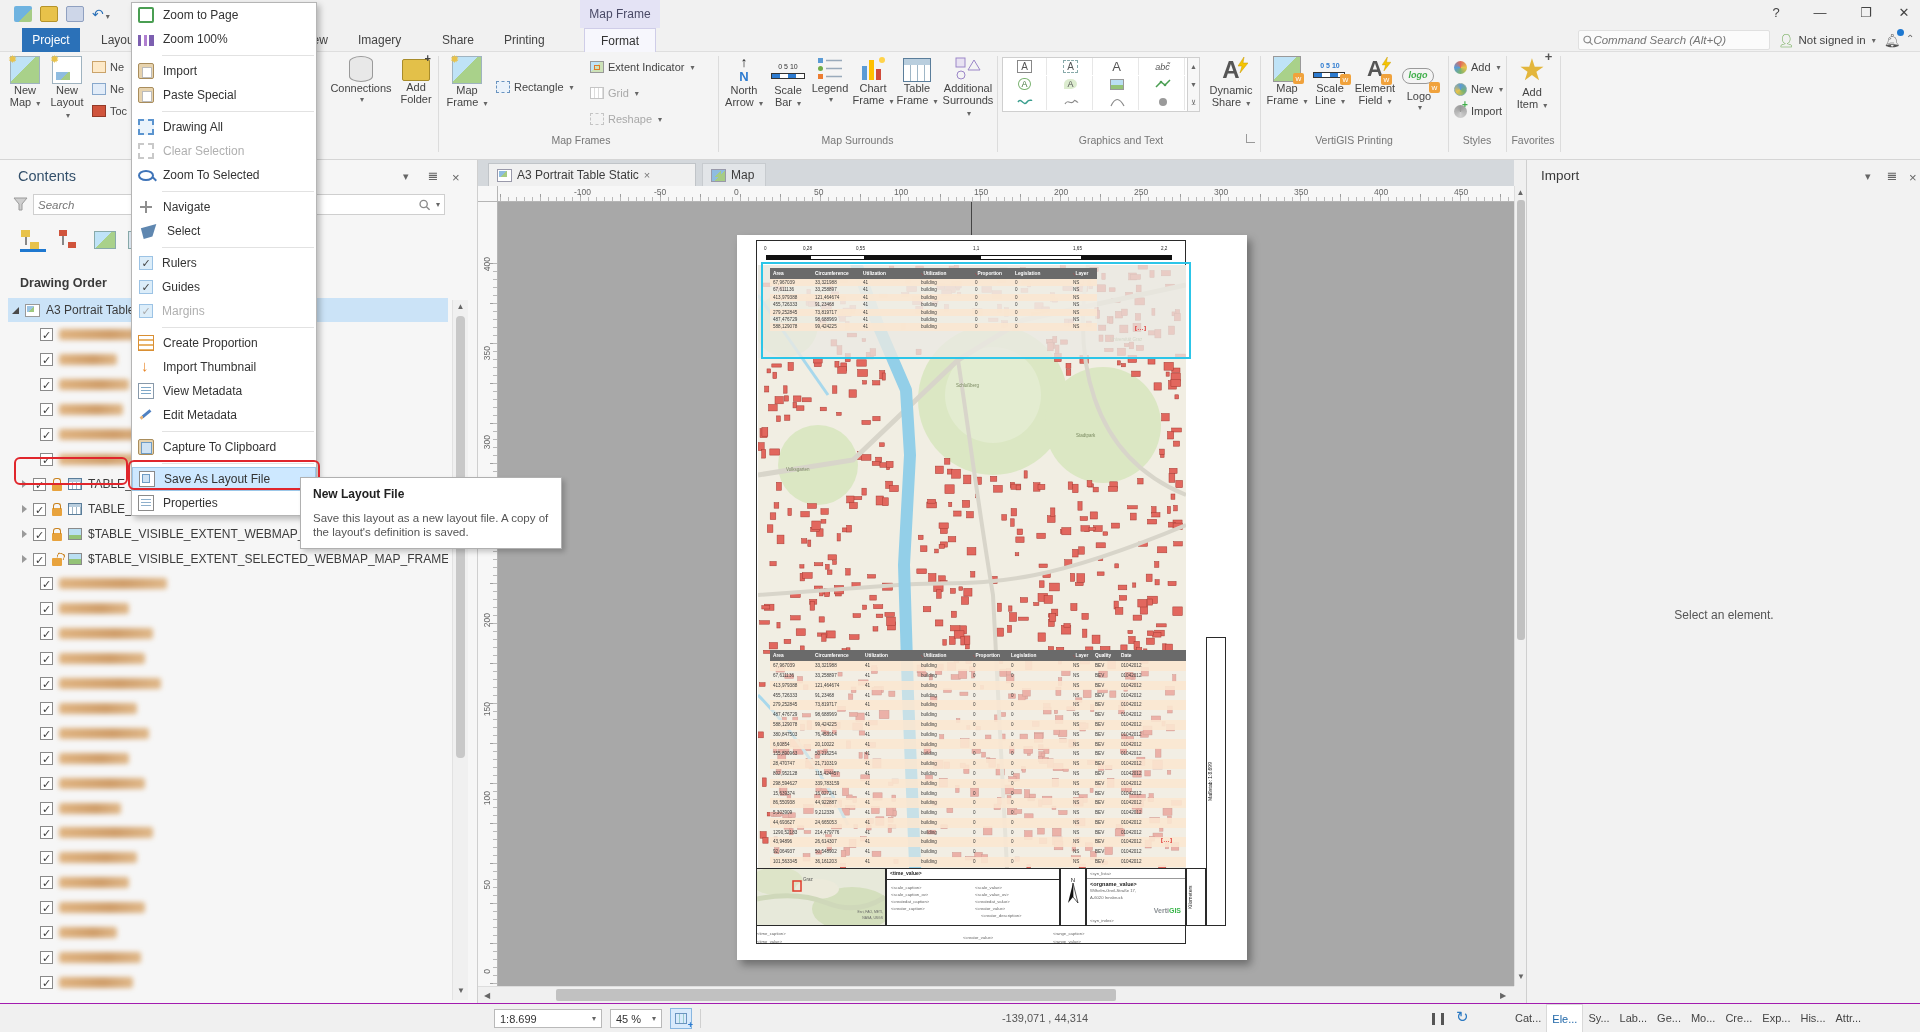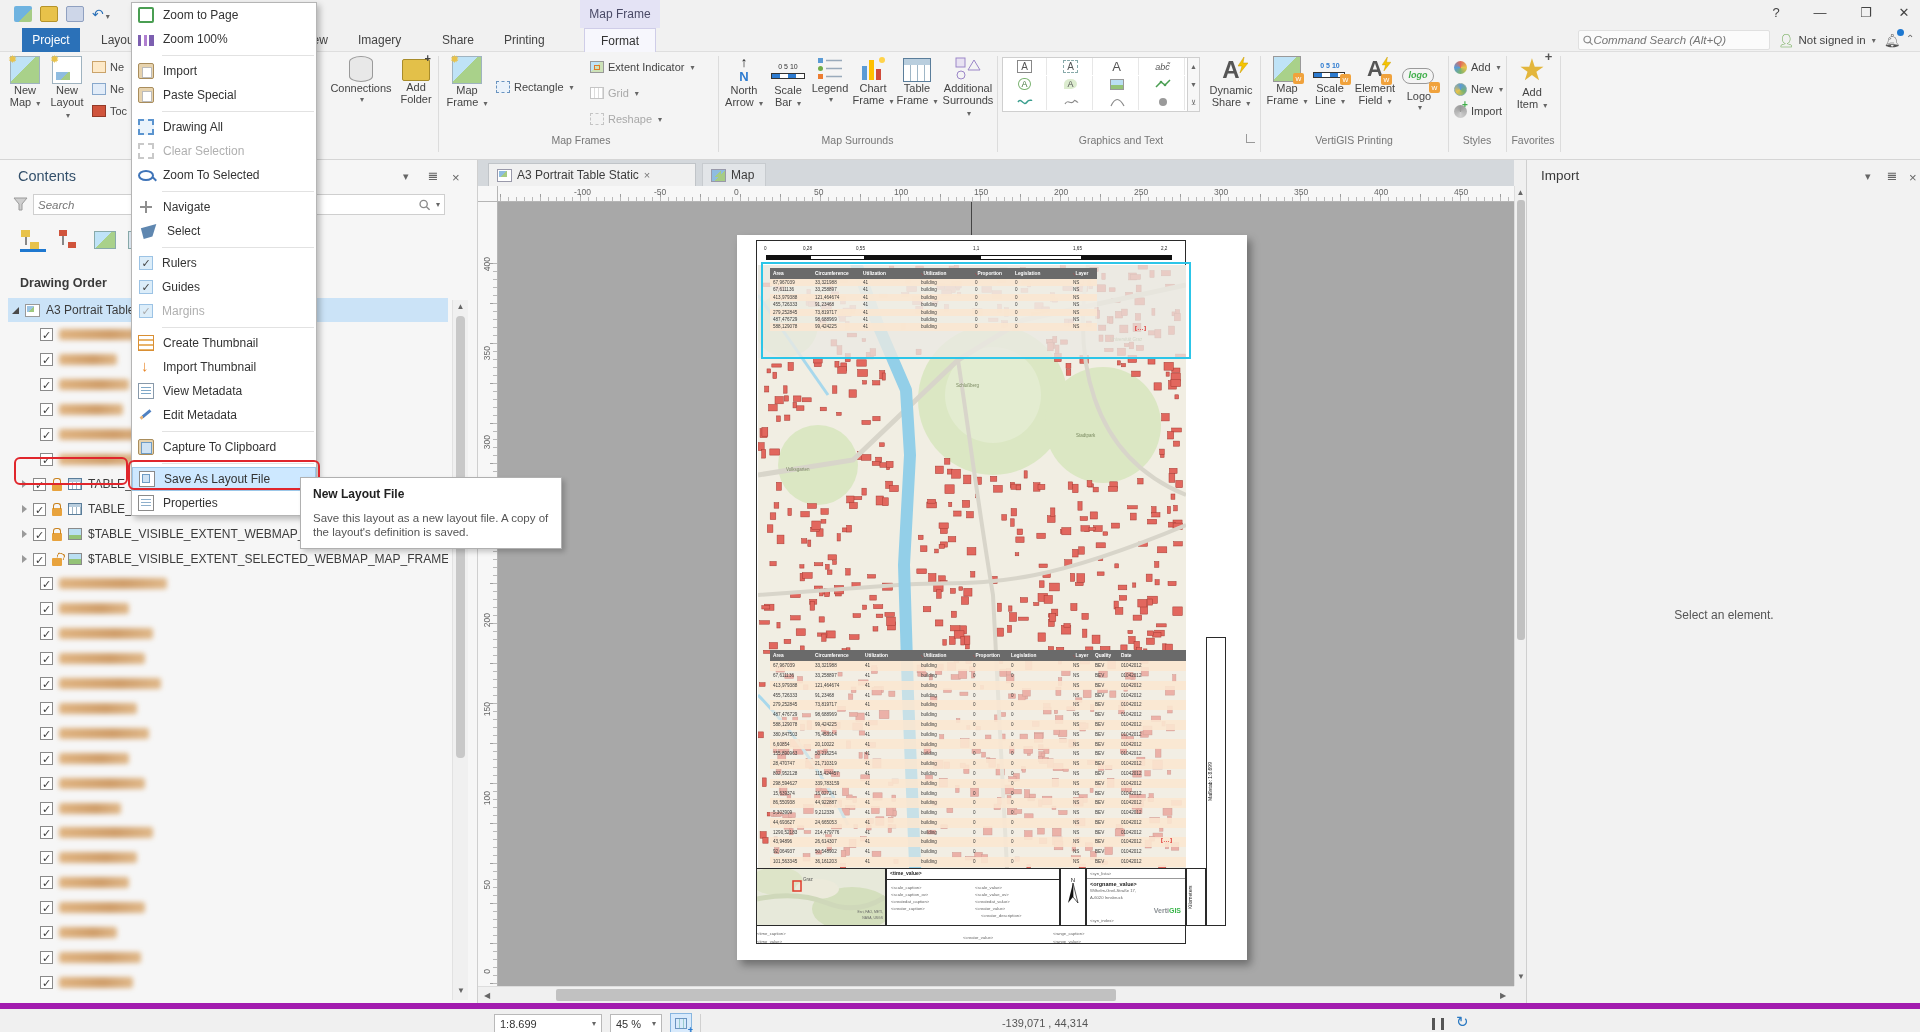--- a/index.html
+++ b/index.html
@@ -72,21 +72,21 @@
   .redmark{color:#d22;font-size:6px;font-weight:bold;letter-spacing:.5px}
   .fbox{border:1px solid #2a2a2a;background:#fff;overflow:hidden}
   .ph{font-size:4.2px;color:#666;line-height:7px;white-space:nowrap}
   .vert{writing-mode:vertical-rl;transform:rotate(180deg);font-size:5px;color:#222;text-align:center;width:100%;height:100%}
   .sbar{height:12px;background:#c1c1c1;border-radius:2px}
   .sarrow{font-size:8px;color:#666;text-align:center}
 
   
   #elementpanel{left:1526px;top:160px;width:394px;height:843px;background:#f2f2f2;border-left:1px solid #cfcfcf}
   
-  #statusbar{left:0;top:1003px;width:1920px;height:29px;background:#f0f0f0;border-top:6px solid #a21caf}
+  #statusbar{left:0;top:1003px;width:1920px;height:29px;background:#f0f0f0;border-top:1px solid #a21caf}
   .sbox{top:5px;height:19px;background:#fff;border:1px solid #b9b9b9;font-size:11px;color:#333;display:flex;align-items:center;padding:0 5px;justify-content:space-between}
   .dock-tab{top:0;height:29px;line-height:29px;font-size:11px;color:#444;padding:0 5px}
   .dock-tab.active{background:#fff;color:#1e66a8;border:1px solid #d9d9d9;border-bottom:none}
 
   
   #context-menu{left:131px;top:2px;width:186px;background:#fff;border:1px solid #b5b5b5;box-shadow:3px 3px 6px rgba(0,0,0,.25);z-index:50;padding:0}
   .menu-item{height:24px;display:flex;align-items:center;gap:9px;padding:0 8px 0 6px;font-size:12px;color:#333}
   .menu-item.disabled{color:#b0b0b0}
   .menu-item.highlight{background:#cde8ff;border:1px solid #9cc7e8}
   .menu-sep{height:8px;position:relative}
@@ -1822,20 +1822,32 @@
       <span class="dd">▾</span>
     </div>
   <div class="abs" style="left:670px;top:4px;width:22px;height:21px;background:#d8eafc;border:1px solid #88b6e0">
       <div style="margin:4px;width:12px;height:11px;border:1px solid #6a94c0;background:repeating-linear-gradient(90deg,transparent 0 3px,#9cc 3px 4px)"></div>
       <span style="position:absolute;right:-2px;bottom:-2px;color:#2d7bd0;font-size:9px;font-weight:bold">+</span>
     </div>
   <div class="abs" style="left:700px;top:5px;width:1px;height:19px;background:#d0d0d0"></div>
   <div class="abs" style="left:900px;top:8px;width:290px;text-align:center;font-size:11px;color:#555">-139,071 , 44,314</div>
   <div class="abs" style="left:1432px;top:9px;width:12px;height:12px;border-left:3px solid #555;border-right:3px solid #555"></div>
   <div class="abs" style="left:1456px;top:4px;font-size:15px;color:#2b79c2">↻</div>
+  <div id="docktabs" class="abs" style="left:1510px;top:0;height:29px;display:flex">
+      <div class="dock-tab">Cat...</div>
+      <div class="dock-tab active">Ele...</div>
+      <div class="dock-tab">Sy...</div>
+      <div class="dock-tab">Lab...</div>
+      <div class="dock-tab">Ge...</div>
+      <div class="dock-tab">Mo...</div>
+      <div class="dock-tab">Cre...</div>
+      <div class="dock-tab">Exp...</div>
+      <div class="dock-tab">His...</div>
+      <div class="dock-tab">Attr...</div>
+    </div>
 </div>
 
 <div id="context-menu" class="abs">
     <div class="menu-item">
       <div class="mi-icon ic-zoom-page"></div>
       <span>Zoom to Page</span>
     </div>
     <div class="menu-item">
       <div class="mi-icon ic-zoom-100"></div>
       <span>Zoom 100%</span>
@@ -1880,21 +1892,21 @@
       <div class="mi-check">✓</div>
       <span>Guides</span>
     </div>
     <div class="menu-item disabled">
       <div class="mi-check dim">✓</div>
       <span>Margins</span>
     </div>
     <div class="menu-sep"></div>
     <div class="menu-item">
       <div class="mi-icon ic-create-thumbnail"></div>
-      <span>Create Thumbnail</span>
+      <span>Create Proportion</span>
     </div>
     <div class="menu-item">
       <div class="mi-icon ic-import-thumbnail"></div>
       <span>Import Thumbnail</span>
     </div>
     <div class="menu-item">
       <div class="mi-icon ic-view-metadata"></div>
       <span>View Metadata</span>
     </div>
     <div class="menu-item">

